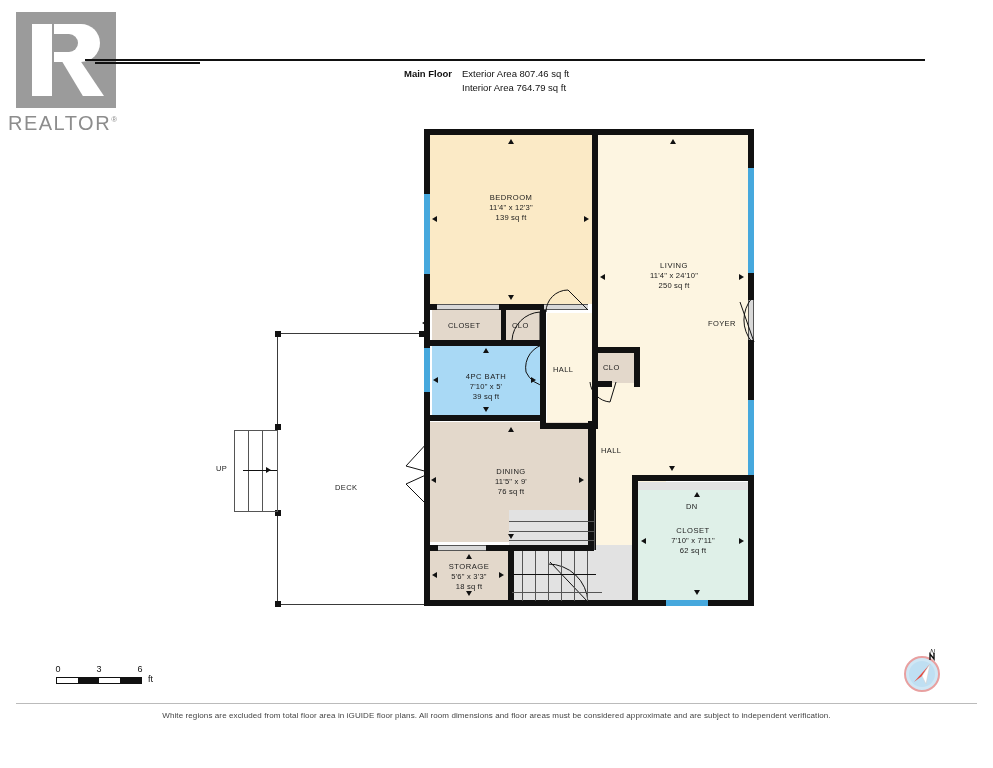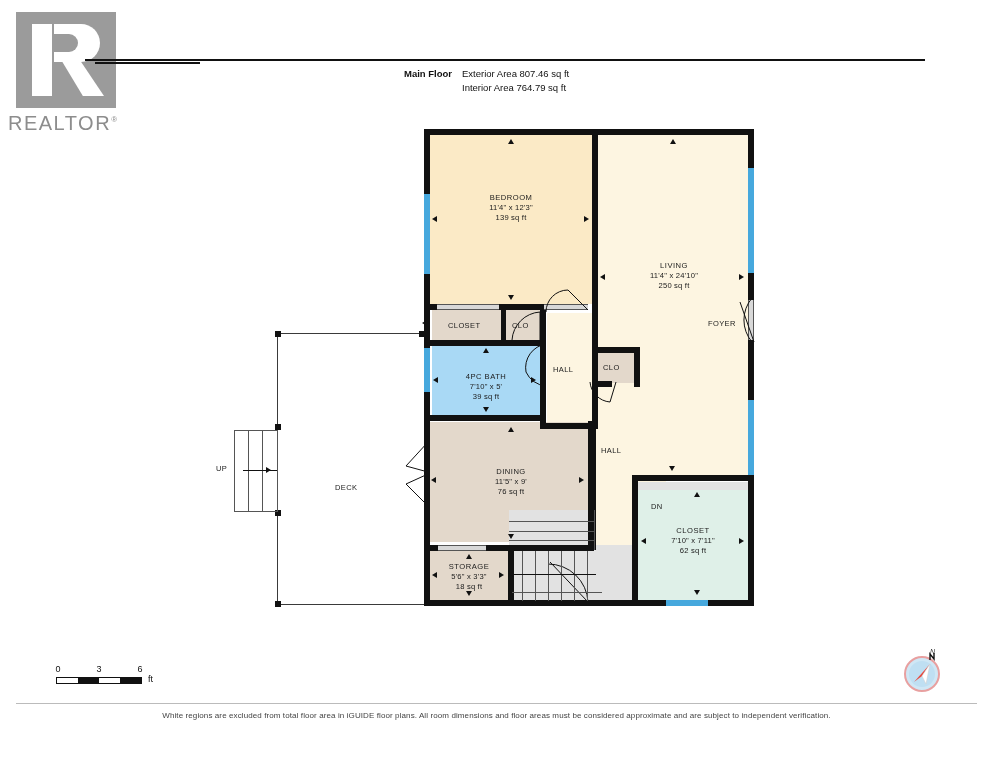--- a/index.html
+++ b/index.html
@@ -462,21 +462,21 @@
       <div class="rname">STORAGE</div>
       <div>5'6" x 3'3"</div>
       <div>18 sq ft</div>
     </div>
 
     <div class="small-label" style="left:448px; top:321px;">CLOSET</div>
     <div class="small-label" style="left:512px; top:321px;">CLO</div>
     <div class="small-label" style="left:603px; top:363px;">CLO</div>
     <div class="small-label" style="left:553px; top:365px;">HALL</div>
     <div class="small-label" style="left:601px; top:446px;">HALL</div>
-    <div class="small-label" style="left:607px; top:502px;padding-left:44px;">DN</div>
+    <div class="small-label" style="left:642px; top:502px;padding-left:44px;">DN</div>
     <div class="small-label" style="left:708px; top:319px;">FOYER</div>
 
     <div class="arrow arrow-up" style="left:508px; top:139px;"></div>
     <div class="arrow arrow-down" style="left:508px; top:295px;"></div>
     <div class="arrow arrow-left" style="left:432px; top:216px;"></div>
     <div class="arrow arrow-right" style="left:584px; top:216px;"></div>
 
     <div class="arrow arrow-up" style="left:670px; top:139px;"></div>
     <div class="arrow arrow-left" style="left:600px; top:274px;"></div>
     <div class="arrow arrow-right" style="left:739px; top:274px;"></div>

